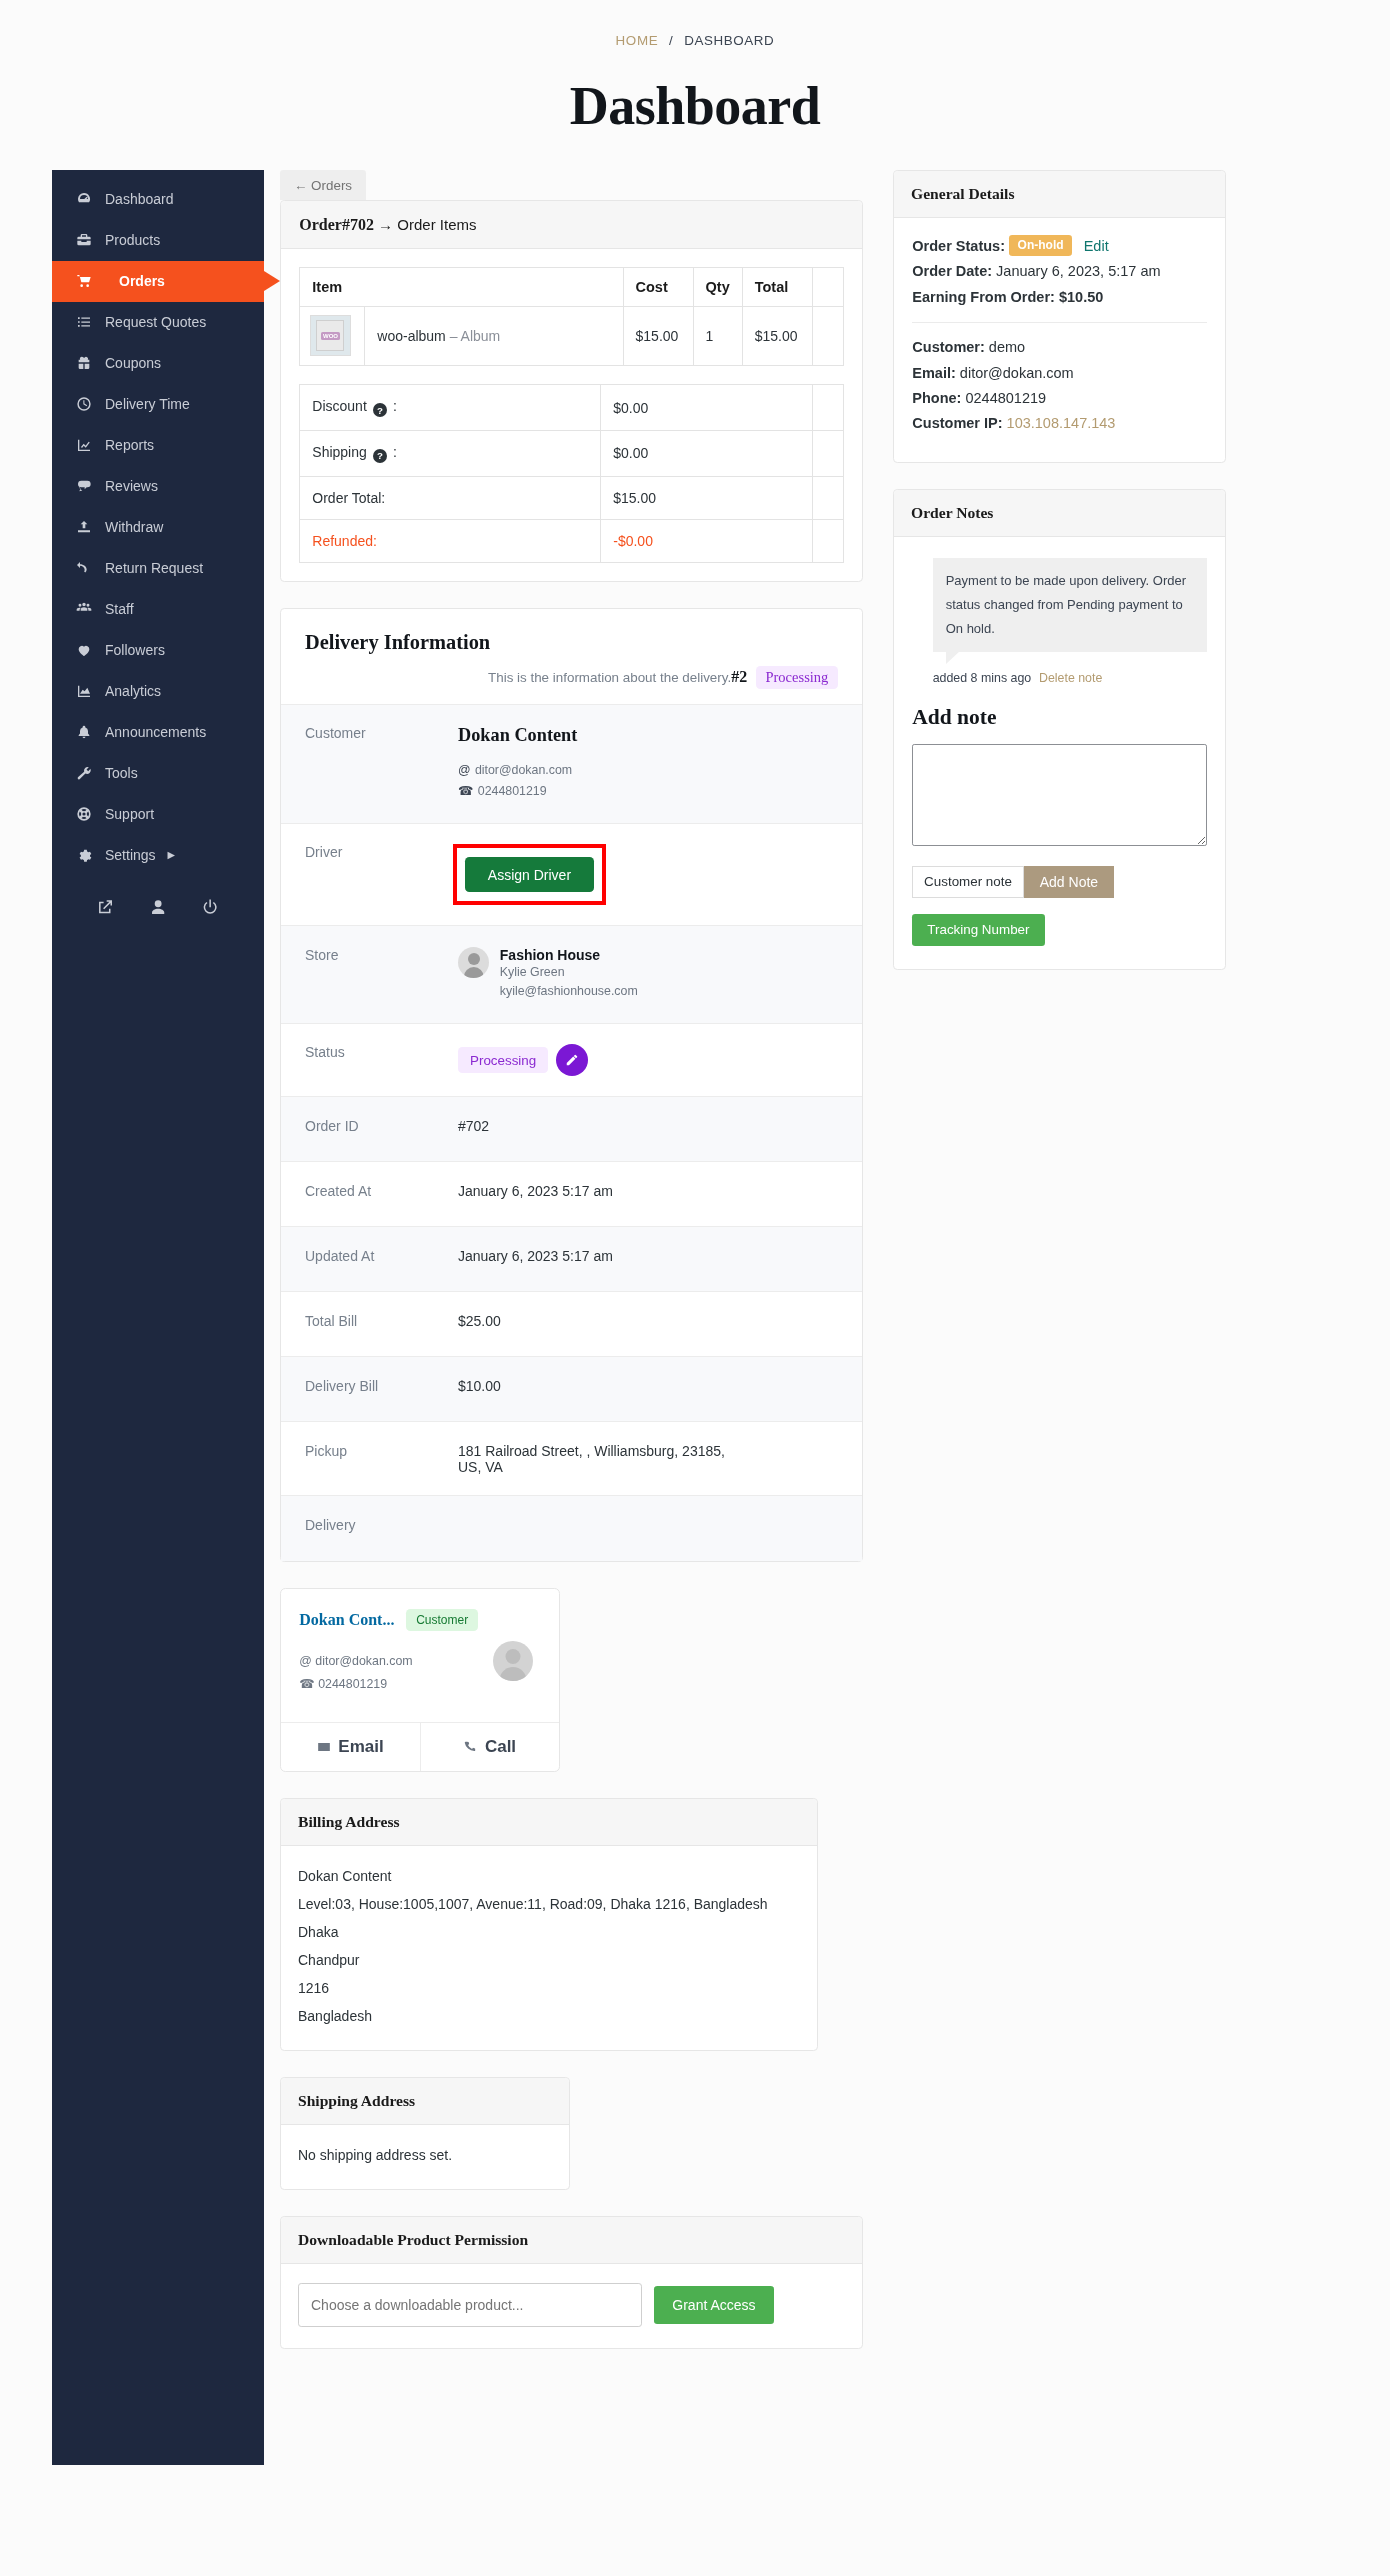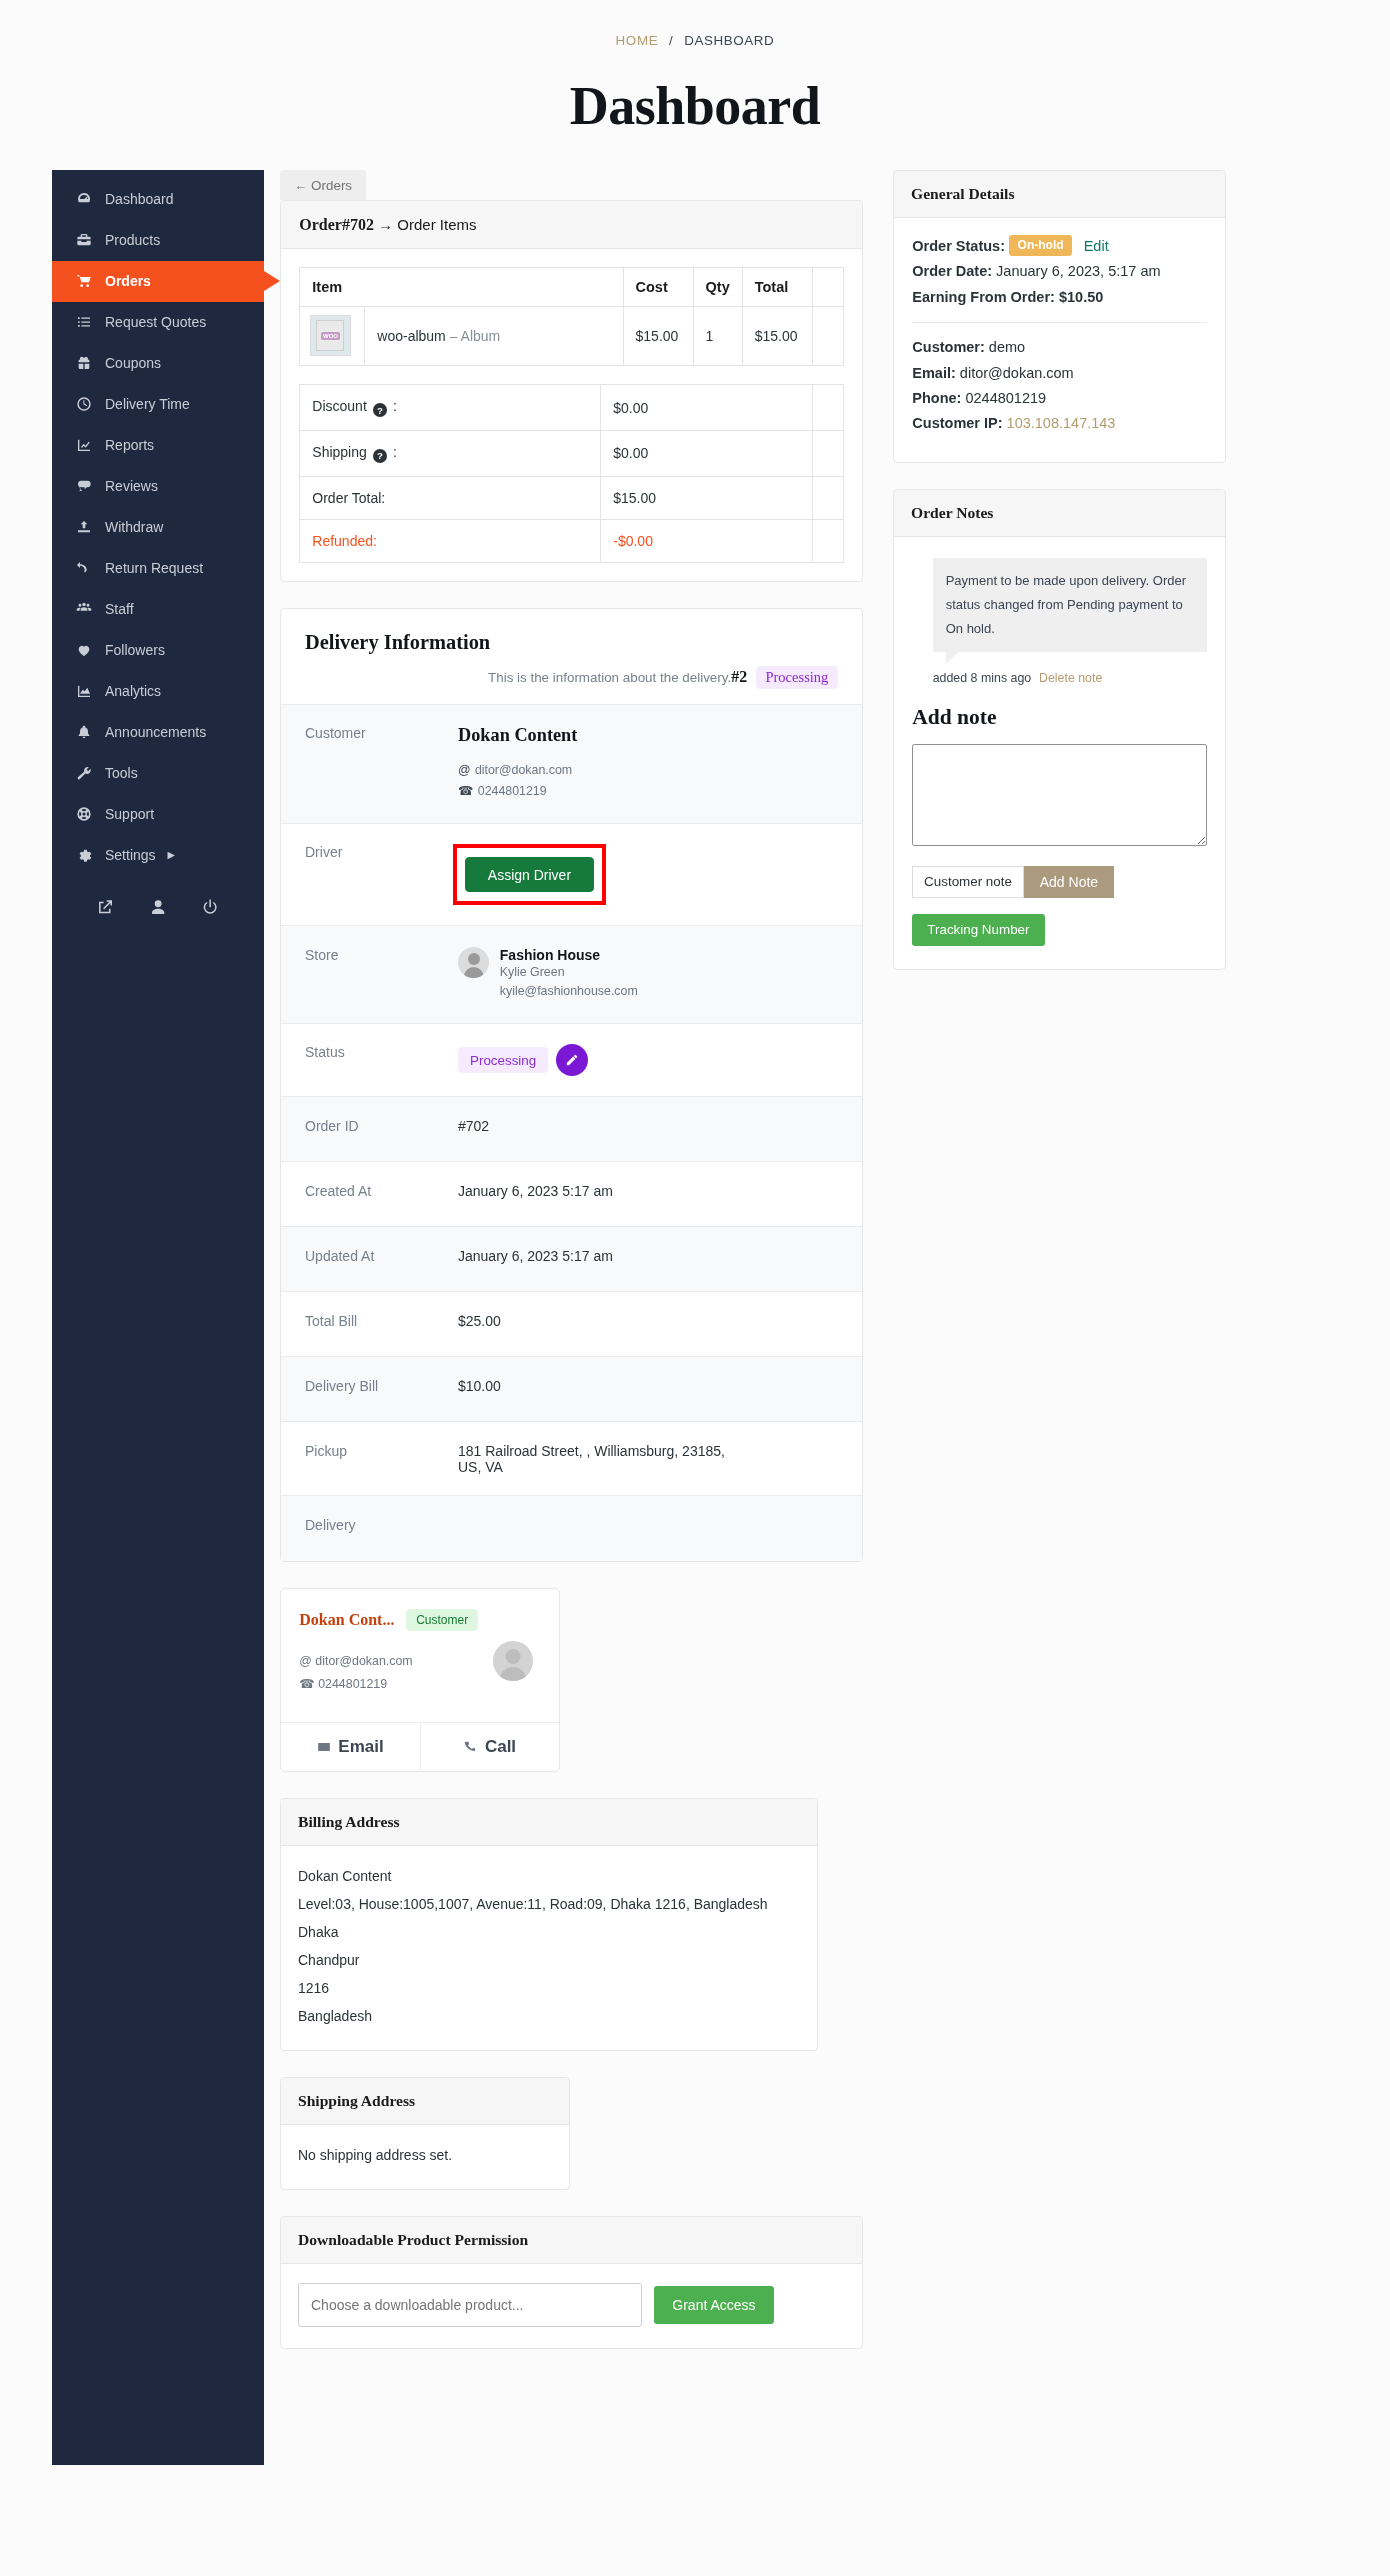--- a/index.html
+++ b/index.html
@@ -66,20 +66,21 @@
     flex: 0 0 29px;
     display: flex;
     align-items: center;
     color: #c9cdd6;
   }
   .nav-item .ico svg { width: 16px; height: 16px; fill: currentColor; }
   .nav-item.active {
     background: #f5511e;
     color: #fff;
     font-weight: bold;
+    gap: 14px;
   }
   .nav-item.active .ico { color: #fff; }
   .nav-item.active::after {
     content: "";
     position: absolute;
     right: -16px; top: 50%;
     transform: translateY(-50%);
     border-top: 10.8px solid transparent;
     border-bottom: 10.8px solid transparent;
     border-left: 16px solid #f5511e;
@@ -239,21 +240,21 @@
   }
   .edit-fab svg { width:14px; height:14px; fill:#fff; }
 
   
   .cust-card {
     width: 280px; background:#fff; border:0.5px solid #e6e6e6; border-radius:5.4px;
     margin-bottom:26px;
   }
   .cust-card-body { padding: 19.4px 18.3px 25px 18.3px; position:relative; }
   .cust-top { display:flex; align-items:center; gap:12px; }
-  .cust-title { font-family:"Liberation Serif",serif; font-weight:bold; font-size:16px; color:#c2410c;}
+  .cust-title { font-family:"Liberation Serif",serif; font-weight:bold; font-size:16px; color:#0369a1;}
   .badge-cust { background:#ddf7e0; color:#167a33; font-size:12px; padding:4.3px 9.7px; border-radius:4.3px;}
   .avatar-lg {
     position:absolute; right:26px; top:52px;
     width:40px; height:40px; border-radius:50%; background:#d3d3d3; overflow:hidden;
   }
   .avatar-lg::before { content:""; position:absolute; left:50%; top:7.5px; transform:translateX(-50%); width:15px; height:15px; border-radius:50%; background:#bdbdbd;}
   .avatar-lg::after  { content:""; position:absolute; left:50%; bottom:-4.3px; transform:translateX(-50%); width:27px; height:18.3px; border-radius:13.4px 13.4px 0 0; background:#bdbdbd;}
   .cust-lines { margin-top:18.3px; font-size:12.4px; color:#6d7682; line-height:1.9;}
   .cust-actions { display:flex; border-top:0.5px solid #ececec; }
   .cust-actions .act {

